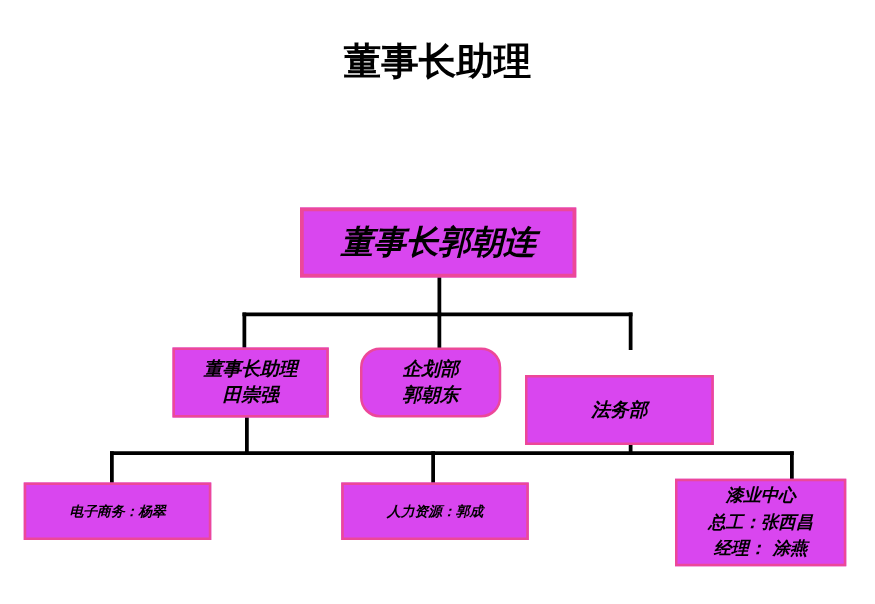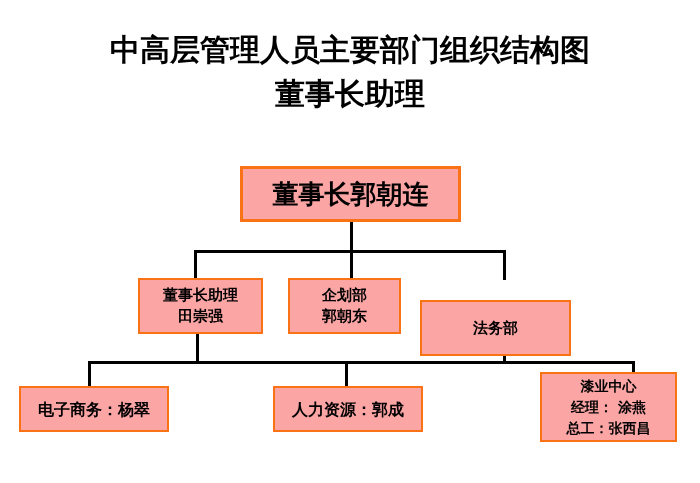--- a/index.html
+++ b/index.html
@@ -35,28 +35,29 @@
     font-weight: bold;
     line-height: 44px;
     letter-spacing: 0px;
     white-space: nowrap;
   }
 
   
   .node {
     position: absolute;
     box-sizing: border-box;
-    border: 2px solid #f97316;
-    background: #fca5a5;
+    border: 2px solid #ec4899;
+    background: #d946ef;
     display: flex;
     flex-direction: column;
     align-items: center;
     justify-content: center;
     text-align: center;
     z-index: 3;
+    font-style: italic;
   }
   .node .line {
     white-space: nowrap;
     display: block;
   }
 
   
   #node-chairman {
     left: 240px;
     top: 166px;
@@ -80,50 +81,51 @@
     left: 138px;
     top: 278px;
     width: 125px;
     height: 56px;
   }
   #node-planning {
     left: 288px;
     top: 278px;
     width: 113px;
     height: 56px;
+    border-radius: 16px;
   }
   #node-legal {
     left: 420px;
     top: 278px;
     width: 151px;
     height: 56px;
     margin-top: 22px;
   }
 
   
   .node-l3 .line {
-    font-size: 16px;
+    font-size: 11px;
     font-weight: bold;
     line-height: 21px;
   }
   #node-ecommerce {
     left: 19px;
     top: 386px;
     width: 150px;
     height: 46px;
   }
   #node-hr {
     left: 273px;
     top: 386px;
     width: 150px;
     height: 46px;
   }
   #node-paint {
     left: 540px;
-    top: 372px;
+    top: 383px;
     width: 137px;
     height: 70px;
   }
   #node-paint .line {
     font-size: 14px;
     line-height: 21px;
   }
 
   
   .conn {
@@ -133,21 +135,20 @@
   }
   .conn-v { width: 3px; }
   .conn-h { height: 3px; }
 </style>
 </head>
 <body>
 
 <div id="chart-root">
 
   <div class="title-block">
-    <div class="title-line">中高层管理人员主要部门组织结构图</div>
     <div class="title-line">董事长助理</div>
   </div>
 
   <div class="conn conn-v" style="left:350px; top:219px; height:34px;"></div>
 
   <div class="conn conn-h" style="left:194px; top:250px; width:312px;"></div>
 
   <div class="conn conn-v" style="left:194px; top:250px; height:30px;"></div>
 
   <div class="conn conn-v" style="left:350px; top:250px; height:30px;"></div>
@@ -187,17 +188,17 @@
   <div class="node node-l3" id="node-ecommerce">
     <span class="line">电子商务：杨翠</span>
   </div>
 
   <div class="node node-l3" id="node-hr">
     <span class="line">人力资源：郭成</span>
   </div>
 
   <div class="node node-l3" id="node-paint">
     <span class="line">漆业中心</span>
+    <span class="line">总工：张西昌</span>
     <span class="line">经理： 涂燕</span>
-    <span class="line">总工：张西昌</span>
   </div>
 
 </div>
 
 </body></html>

